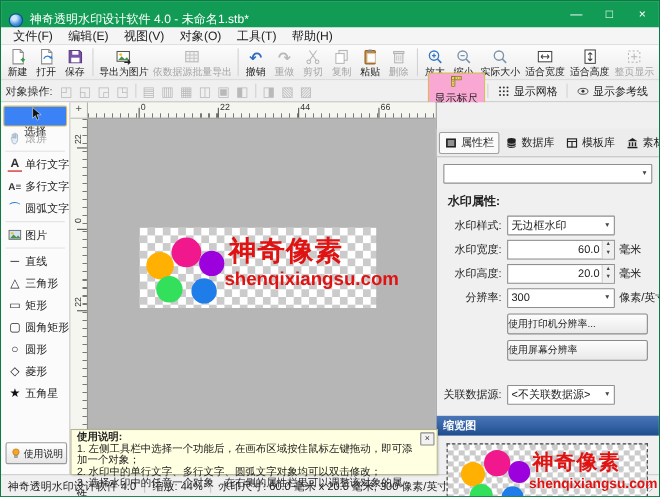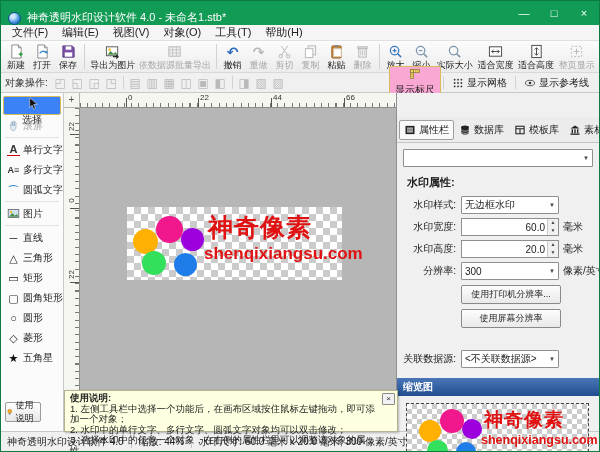--- a/index.html
+++ b/index.html
@@ -43,21 +43,21 @@
   .main { flex:1 1 auto; display:flex; position:relative; min-height:0; }
 
   
   .toolbox { width:63px; background:#fbfbfb; border-right:1px solid #c9c9c9; position:relative; flex:0 0 auto; padding-top:2px; }
   .tool { display:flex; align-items:center; gap:3px; height:19px; margin:1px 2px; padding:0 3px; font-size:10px; white-space:nowrap; border:1px solid transparent; border-radius:2px; }
   .tool .tglyph { width:13px; text-align:center; font-size:11px; line-height:12px; flex:0 0 auto; }
   .tool svg { width:13px; height:13px; flex:0 0 auto; }
   .tool.active { background:#3b82f6; border-color:#d7bb5d;flex-direction:column; }
   .tool.disabled { color:#a8a8a8; }
   .toolsep { height:1px; background:#e3e3e3; margin:2px 4px; }
-  .help-btn { position:absolute; left:4px; bottom:9px; width:36px; height:20px; display:flex; align-items:center; justify-content:center; gap:2px; font-size:9px; background:linear-gradient(#ffffff,#e6e6e6); border:1px solid #9a9a9a; border-radius:2px; }
+  .help-btn { position:absolute; left:4px; bottom:9px; width:56px; height:20px; display:flex; align-items:center; justify-content:center; gap:2px; font-size:9px; background:linear-gradient(#ffffff,#e6e6e6); border:1px solid #9a9a9a; border-radius:2px; }
   .help-btn svg { width:11px; height:12px; }
 
   
   .workarea { position:relative; flex:1 1 auto; min-width:0; background:#b6b6b6; }
   .corner { position:absolute; left:0; top:0; width:16px; height:15px; background:#f6f6f1; border-right:1px solid #b5b5b0; border-bottom:1px solid #b5b5b0; font-size:10px; color:#555; text-align:center; line-height:14px; }
   .hruler { position:absolute; left:16px; top:0; right:0; height:15px; background:#f6f6f1; border-bottom:1px solid #8f8f8a; }
   .hruler .hticks { position:absolute; left:0; right:0; bottom:0; height:4px; background:repeating-linear-gradient(90deg,#777 0 1px,transparent 1px 7.3px); }
   .hlabel { position:absolute; top:0px; font-size:8px; color:#333; }
   .hmajor { position:absolute; bottom:0; width:1px; height:9px; background:#555; }
   .vruler { position:absolute; left:0; top:15px; width:16px; bottom:0; background:#f6f6f1; border-right:1px solid #8f8f8a; }
@@ -89,21 +89,21 @@
   .obj-combo { margin:0 6px 8px 6px; }
   .sec-title { font-size:11px; font-weight:bold; margin:4px 8px 6px 10px; }
   .frow { display:flex; align-items:center; margin:4px 6px; }
   .flabel { flex:0 0 58px; text-align:right; padding-right:5px; font-size:10px; white-space:nowrap; }
   .fctl { width:98px; flex:0 0 auto; }
   .funit { font-size:10px; margin-left:4px; white-space:nowrap; }
   .spin { height:18px; background:#fff; border:1px solid #8f8f8f; display:flex; align-items:stretch; font-size:10px; }
   .spinval { flex:1; text-align:right; padding:3px 2px 0 0;margin-left:24px; }
   .spinbtns { width:11px; border-left:1px solid #c9c9c9; display:flex; flex-direction:column; }
   .spinbtns span { flex:1; font-size:5px; line-height:7px; text-align:center; color:#444; background:#f0f0f0; }
-  .rp-btn { display:block; margin:5px 6px 5px 64px; width:100px; height:19px; background:linear-gradient(#fdfdfd,#e9e9e9); border:1px solid #8a8a8a; border-radius:2px; font-size:9px; text-align:center; line-height:17px; white-space:nowrap; }
+  .rp-btn { display:block; margin:5px 6px 5px 64px; width:128px; height:19px; background:linear-gradient(#fdfdfd,#e9e9e9); border:1px solid #8a8a8a; border-radius:2px; font-size:9px; text-align:left; line-height:17px; white-space:nowrap; }
   .ds-row { margin-top:22px; }
   .thumb-header { margin-top:10px; height:18px; background:linear-gradient(#4a76b8,#1f4e8f); color:#fff; font-size:10px; font-weight:bold; display:flex; align-items:center; padding-left:6px; }
   .thumb-wrap { padding:7px 9px; }
   .thumb-box { position:relative; width:183px; height:64px; border:1px dashed #444; background-size:10px 10px; }
   .th-title { position:absolute; left:77px; top:3px; font-size:19px; font-weight:bold; color:#e01212; letter-spacing:1px; white-space:nowrap; }
   .th-sub { position:absolute; left:74px; top:29px; font-size:12.5px; font-weight:bold; color:#e01212; white-space:nowrap; }
 
   
   .statusbar { height:20px; background:#f0f0f0; border-top:1px solid #c9c9c9; display:flex; align-items:center; font-size:10px; padding:0 6px; flex:0 0 auto; white-space:nowrap; }
   .sdiv { width:1px; height:13px; background:#c6c6c6; margin:0 7px; }

